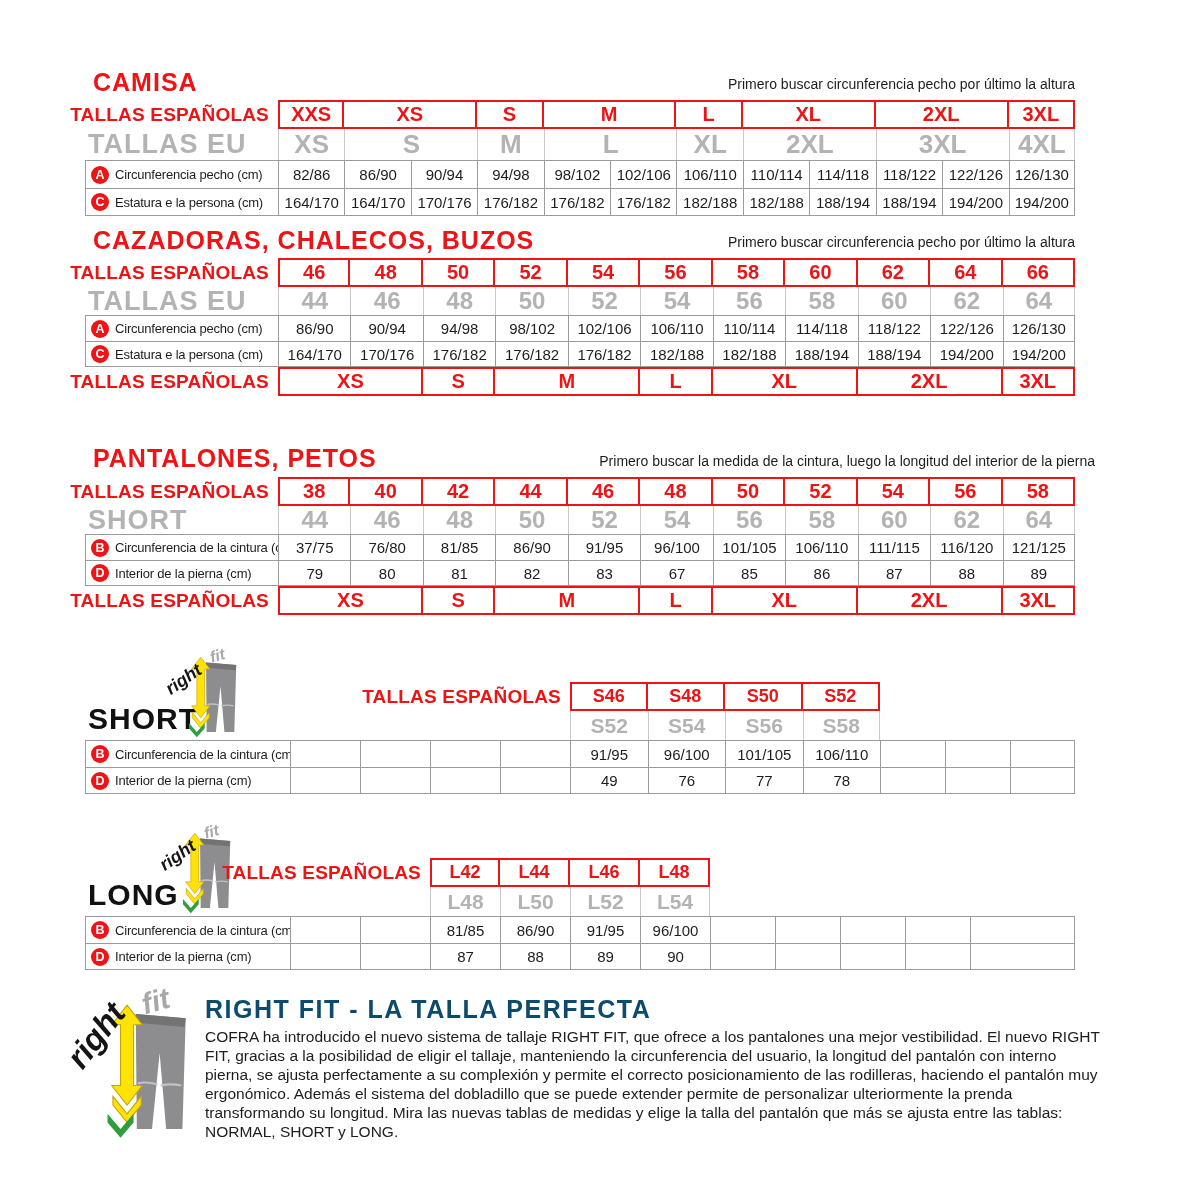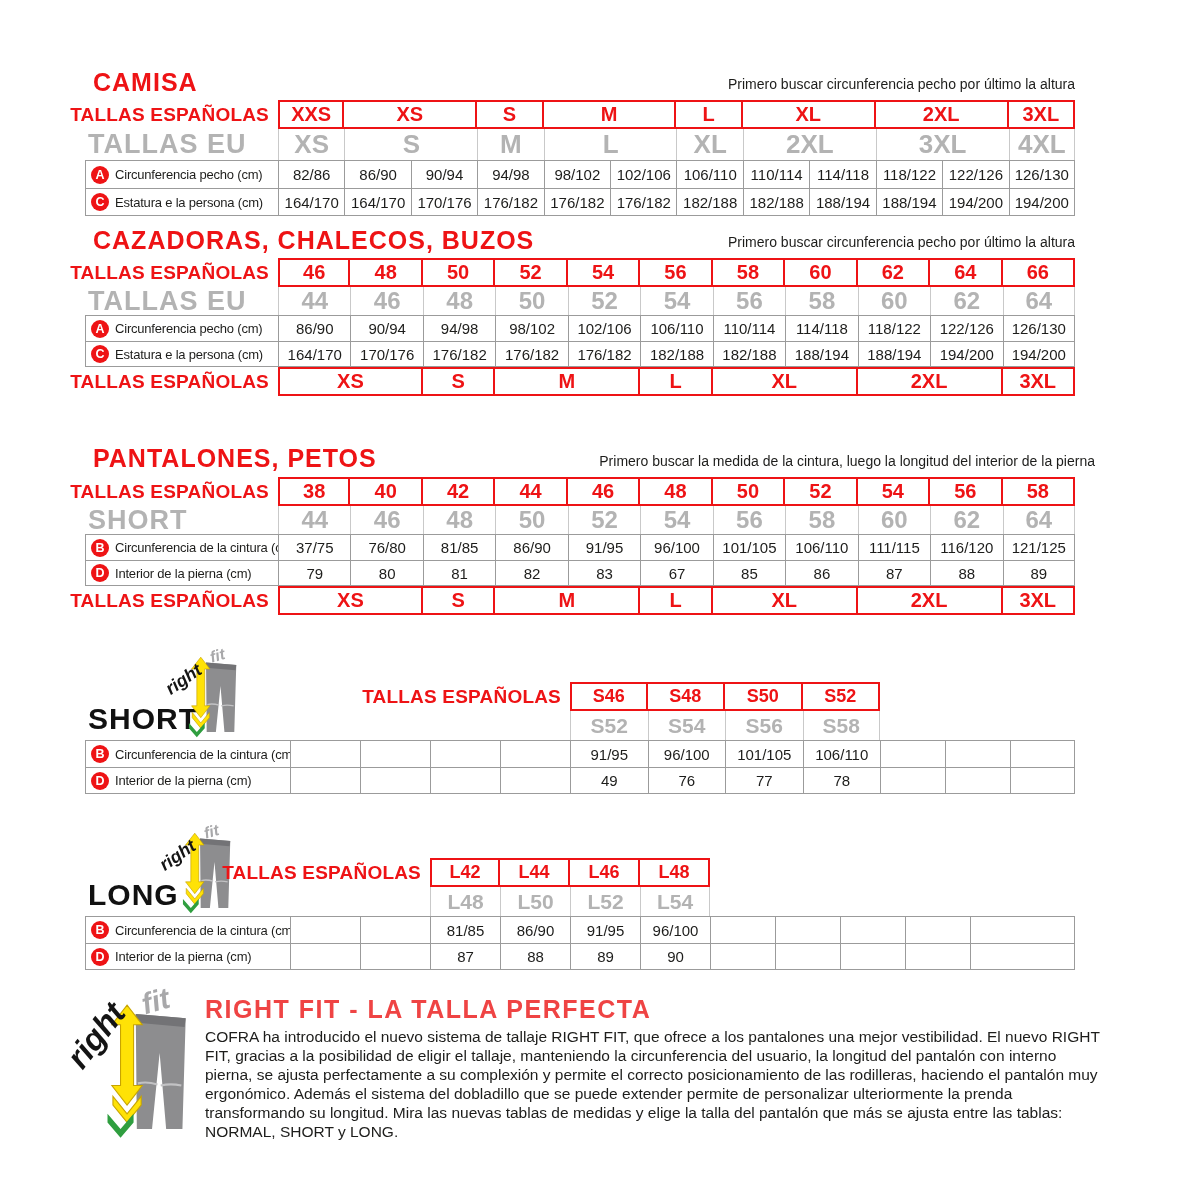--- a/index.html
+++ b/index.html
@@ -28,21 +28,21 @@
   .graycell.sl { font-size:21px; }
   .graycell.gr { border-right:1px solid #c9c9c9; }
   .bcell { border-left:1px solid var(--bor); border-top:1px solid var(--bor); background:#fff; }
   .bcell.br { border-right:1px solid var(--bor); }
   .bcell.bb { border-bottom:1px solid var(--bor); }
   .valcell { font-size:15px; color:var(--ink); }
   .lblcell { justify-content:flex-start; padding-left:5px; gap:6px; }
   .rlabel { font-size:13px; color:var(--ink); letter-spacing:-.2px; white-space:nowrap; }
   .badge { width:18px; height:18px; min-width:18px; border-radius:50%; background:var(--red); color:#fff; font-weight:bold; font-size:12.5px; display:flex; align-items:center; justify-content:center; }
   .big-label { position:absolute; left:88px; font-weight:bold; font-size:30px; color:#111; letter-spacing:1px; }
-  .info-heading { position:absolute; left:205px; top:995px; font-size:25px; font-weight:bold; letter-spacing:1.5px; color:#ef4444; white-space:nowrap; }
+  .info-heading { position:absolute; left:205px; top:995px; font-size:25px; font-weight:bold; letter-spacing:1.5px; color:#0c4a6e; white-space:nowrap; }
   .info-para { position:absolute; left:205px; top:1027px; width:902px; font-size:15.5px; line-height:19px; color:var(--ink); }
   .logo { position:absolute; overflow:visible; z-index:1; }
 </style>
 </head>
 <body>
 
 <div class="page">
 
   <section>
     <div class="sec-title" style="top:68px">CAMISA</div>

